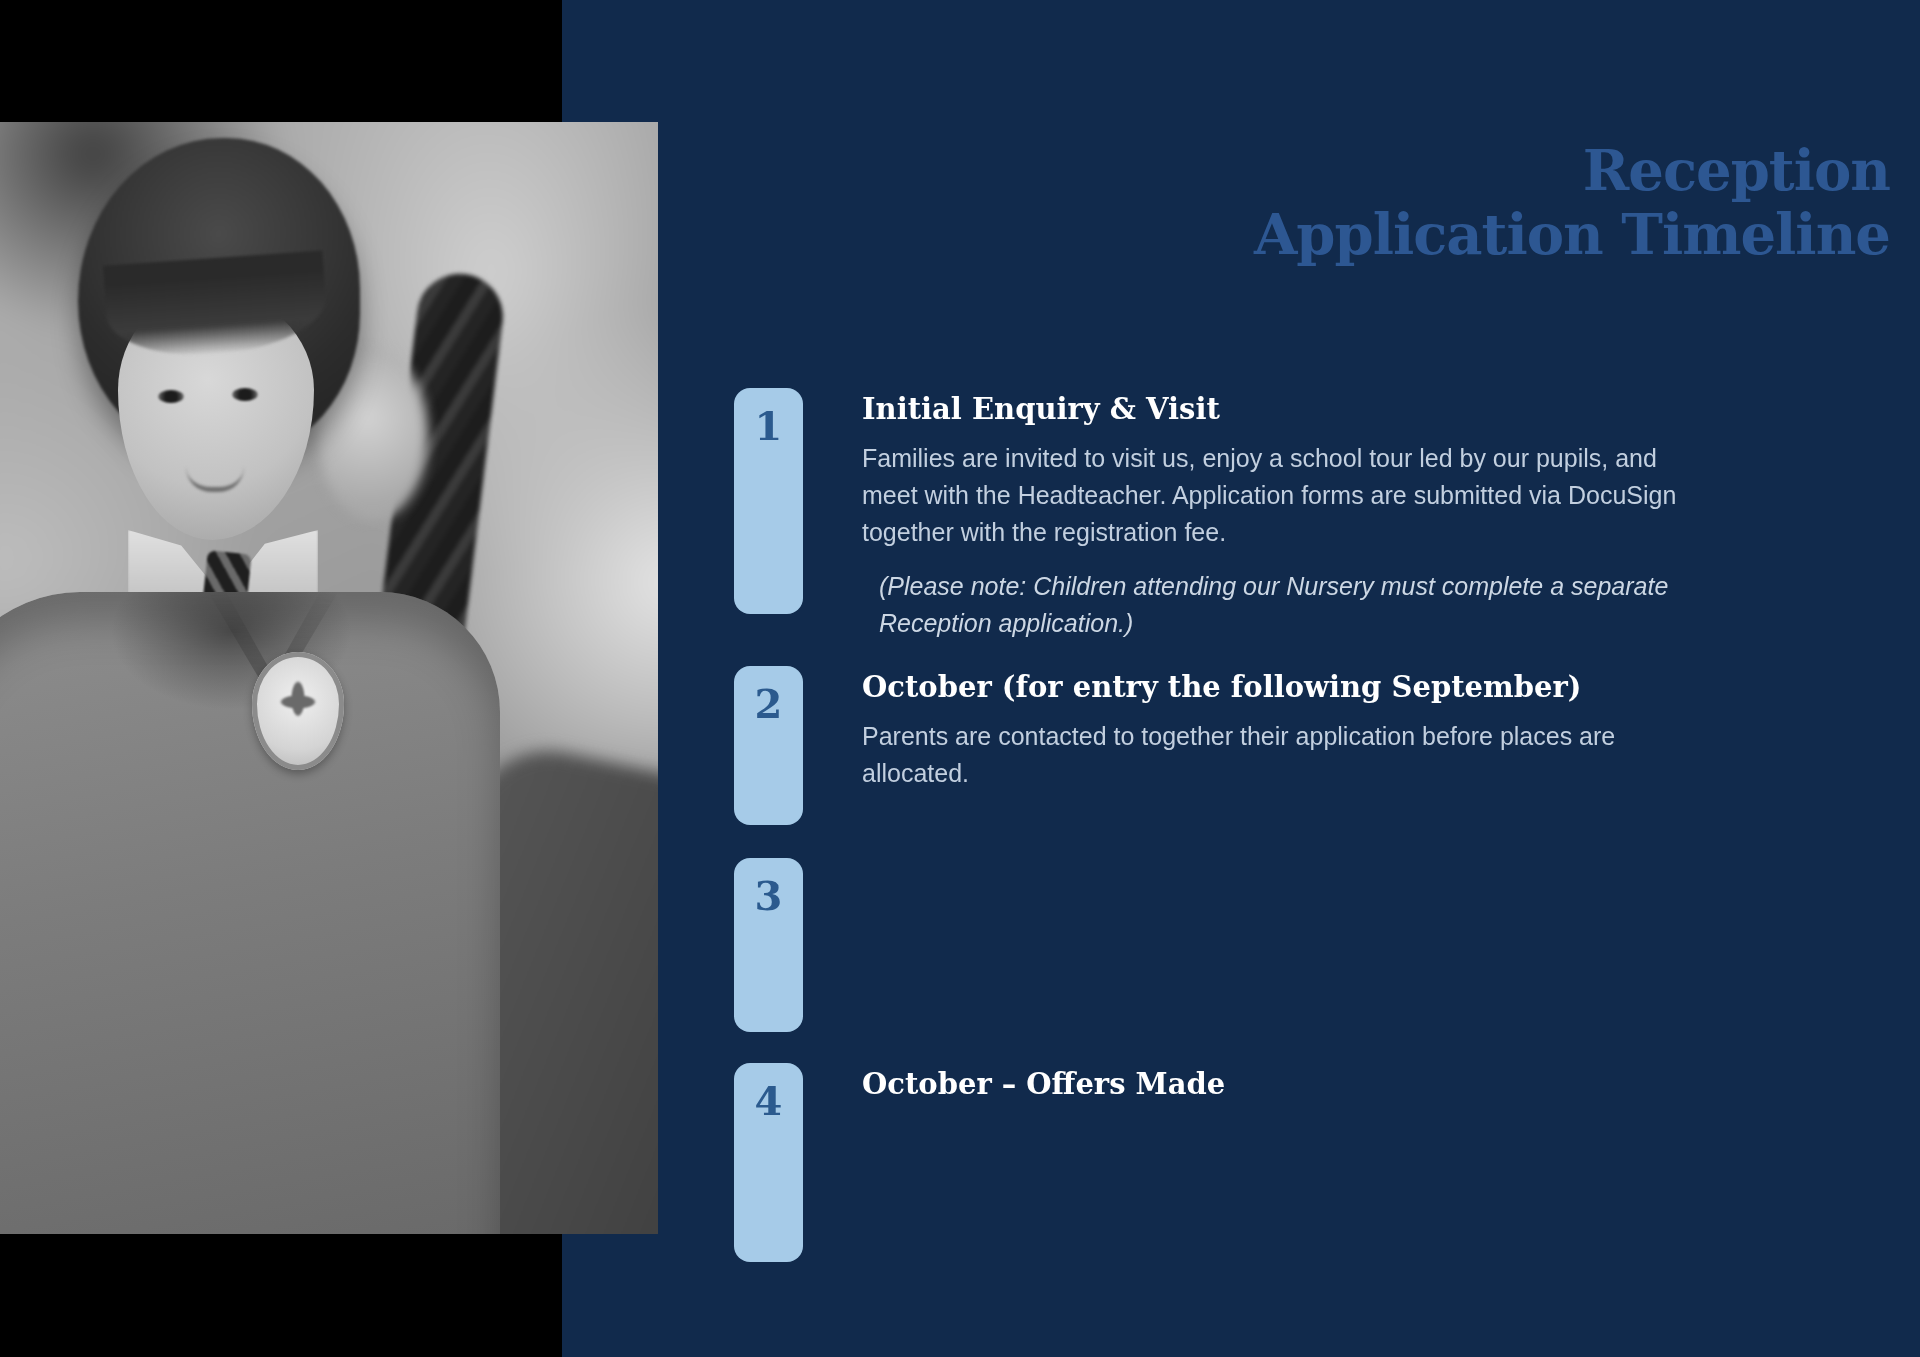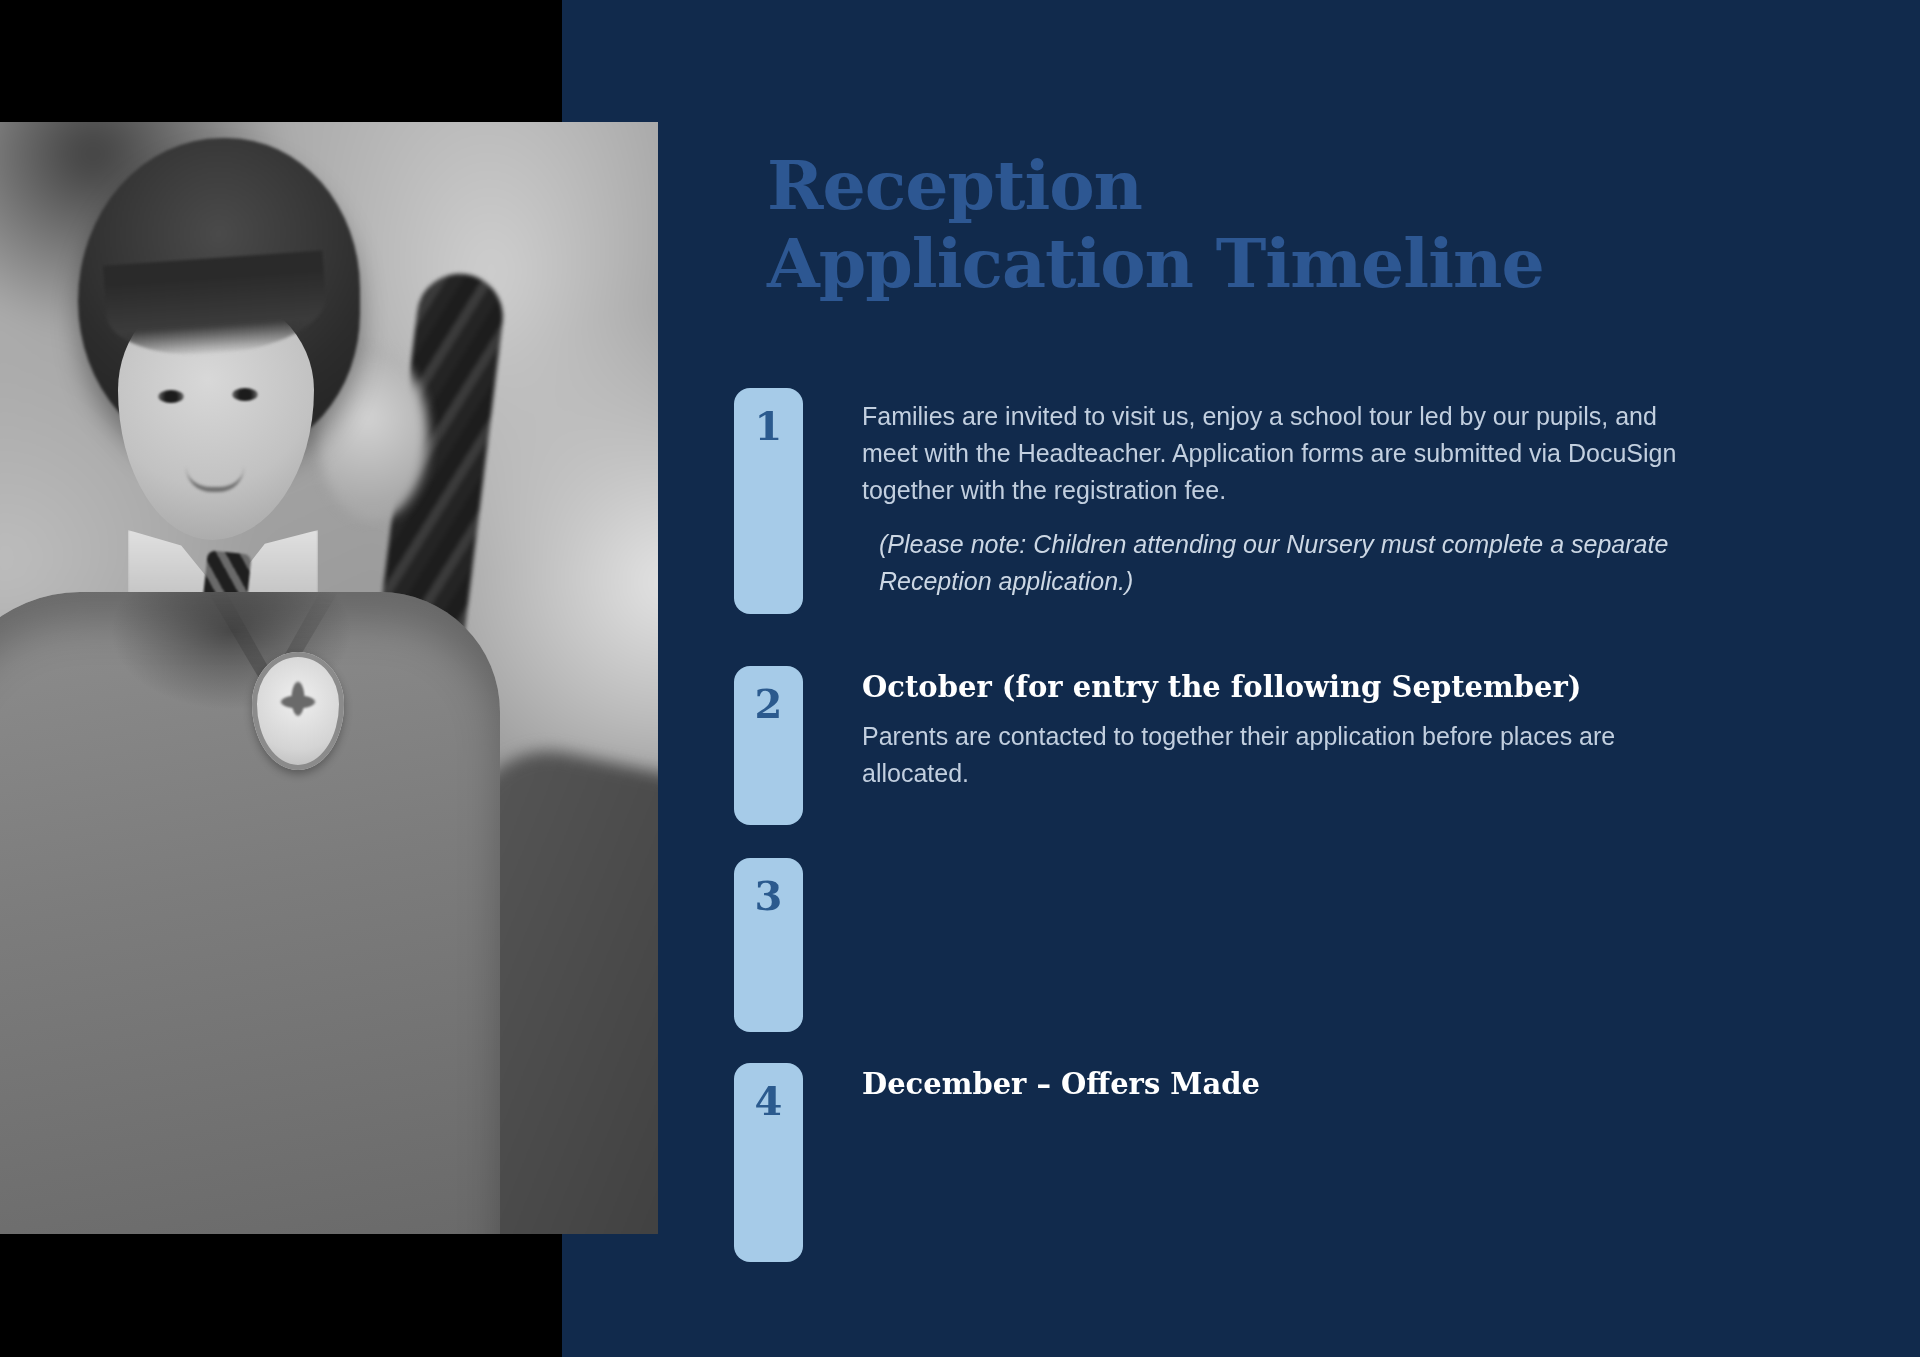--- a/index.html
+++ b/index.html
@@ -118,24 +118,25 @@
   }
   .arm-shadow {
     position:absolute; left:430px; top:640px; width:300px; height:520px;
     background:linear-gradient(100deg,#565656, #3f3f3f);
     border-radius:80px; transform:rotate(12deg);
     filter:blur(8px);
   }
 
   
   #title {
-    position:absolute; left:767px; top:100px; width:1150px;
+    position:absolute; left:740px; top:100px; width:1150px;
     font-family:"DejaVu Serif", serif; font-weight:bold;
-    font-size:68px; line-height:1.16; letter-spacing:-1px;
+    font-size:56px; line-height:1.16; letter-spacing:-1px;
     color:#2d5792;
+    text-align:right;
   }
   #title span { display:block; }
 
   
   .step { position:absolute; left:734px; display:flex; }
   .badge {
     width:69px; border-radius:16px; background:#a6cbe8;
     flex:0 0 69px;
     font-family:"DejaVu Serif", serif; font-weight:bold;
     font-size:40px; color:#2b5a8e; text-align:center;
@@ -186,20 +187,21 @@
   </div>
 
   <h1 id="title">
     <span>Reception</span>
     <span>Application Timeline</span>
   </h1>
 
   <div class="step" id="step-1">
     <div class="badge">1</div>
     <div class="step-text">
+      <h2 class="step-heading">Initial Enquiry &amp; Visit</h2>
       <p class="step-body">Families are invited to visit us, enjoy a school tour led by our pupils, and
 meet with the Headteacher. Application forms are submitted via DocuSign
 together with the registration fee.</p>
       <p class="step-note">(Please note: Children attending our Nursery must complete a separate
 Reception application.)</p>
     </div>
   </div>
 
   <div class="step" id="step-2">
     <div class="badge">2</div>
@@ -210,17 +212,17 @@
     </div>
   </div>
 
   <div class="step" id="step-3">
     <div class="badge">3</div>
   </div>
 
   <div class="step" id="step-4">
     <div class="badge">4</div>
     <div class="step-text">
-      <h2 class="step-heading">December – Offers Made</h2>
+      <h2 class="step-heading">October – Offers Made</h2>
     </div>
   </div>
 
 </div>
 
 </body></html>

